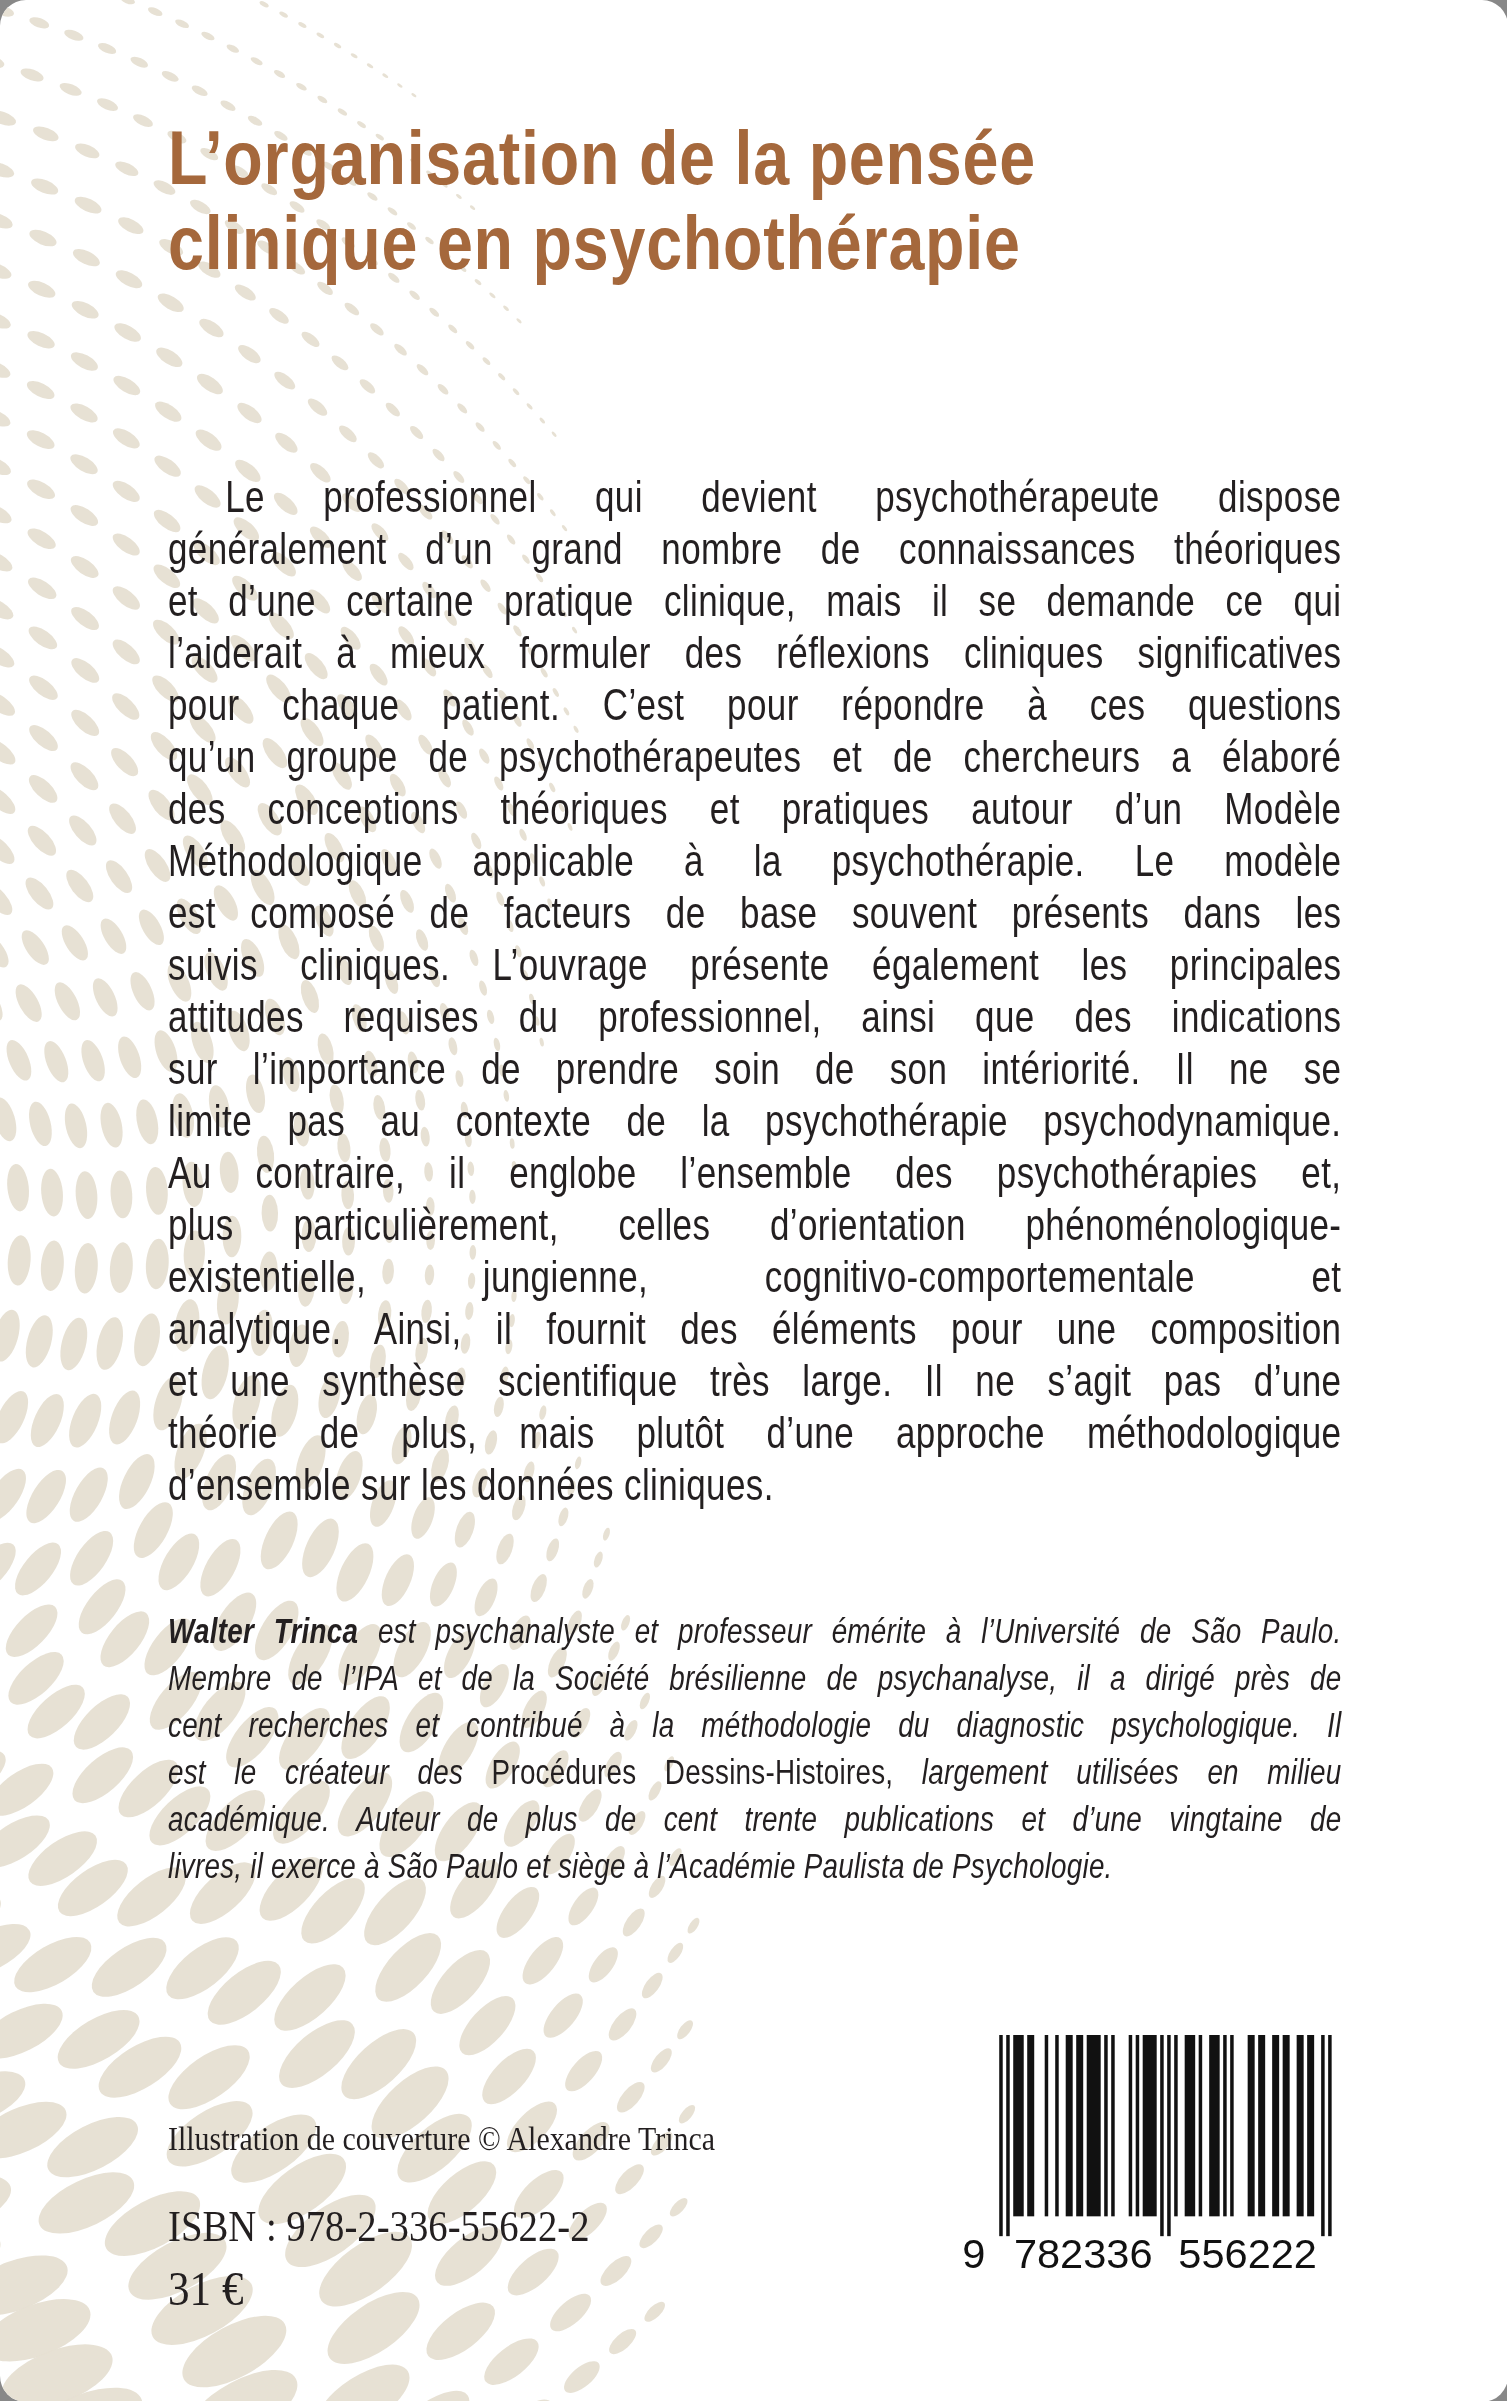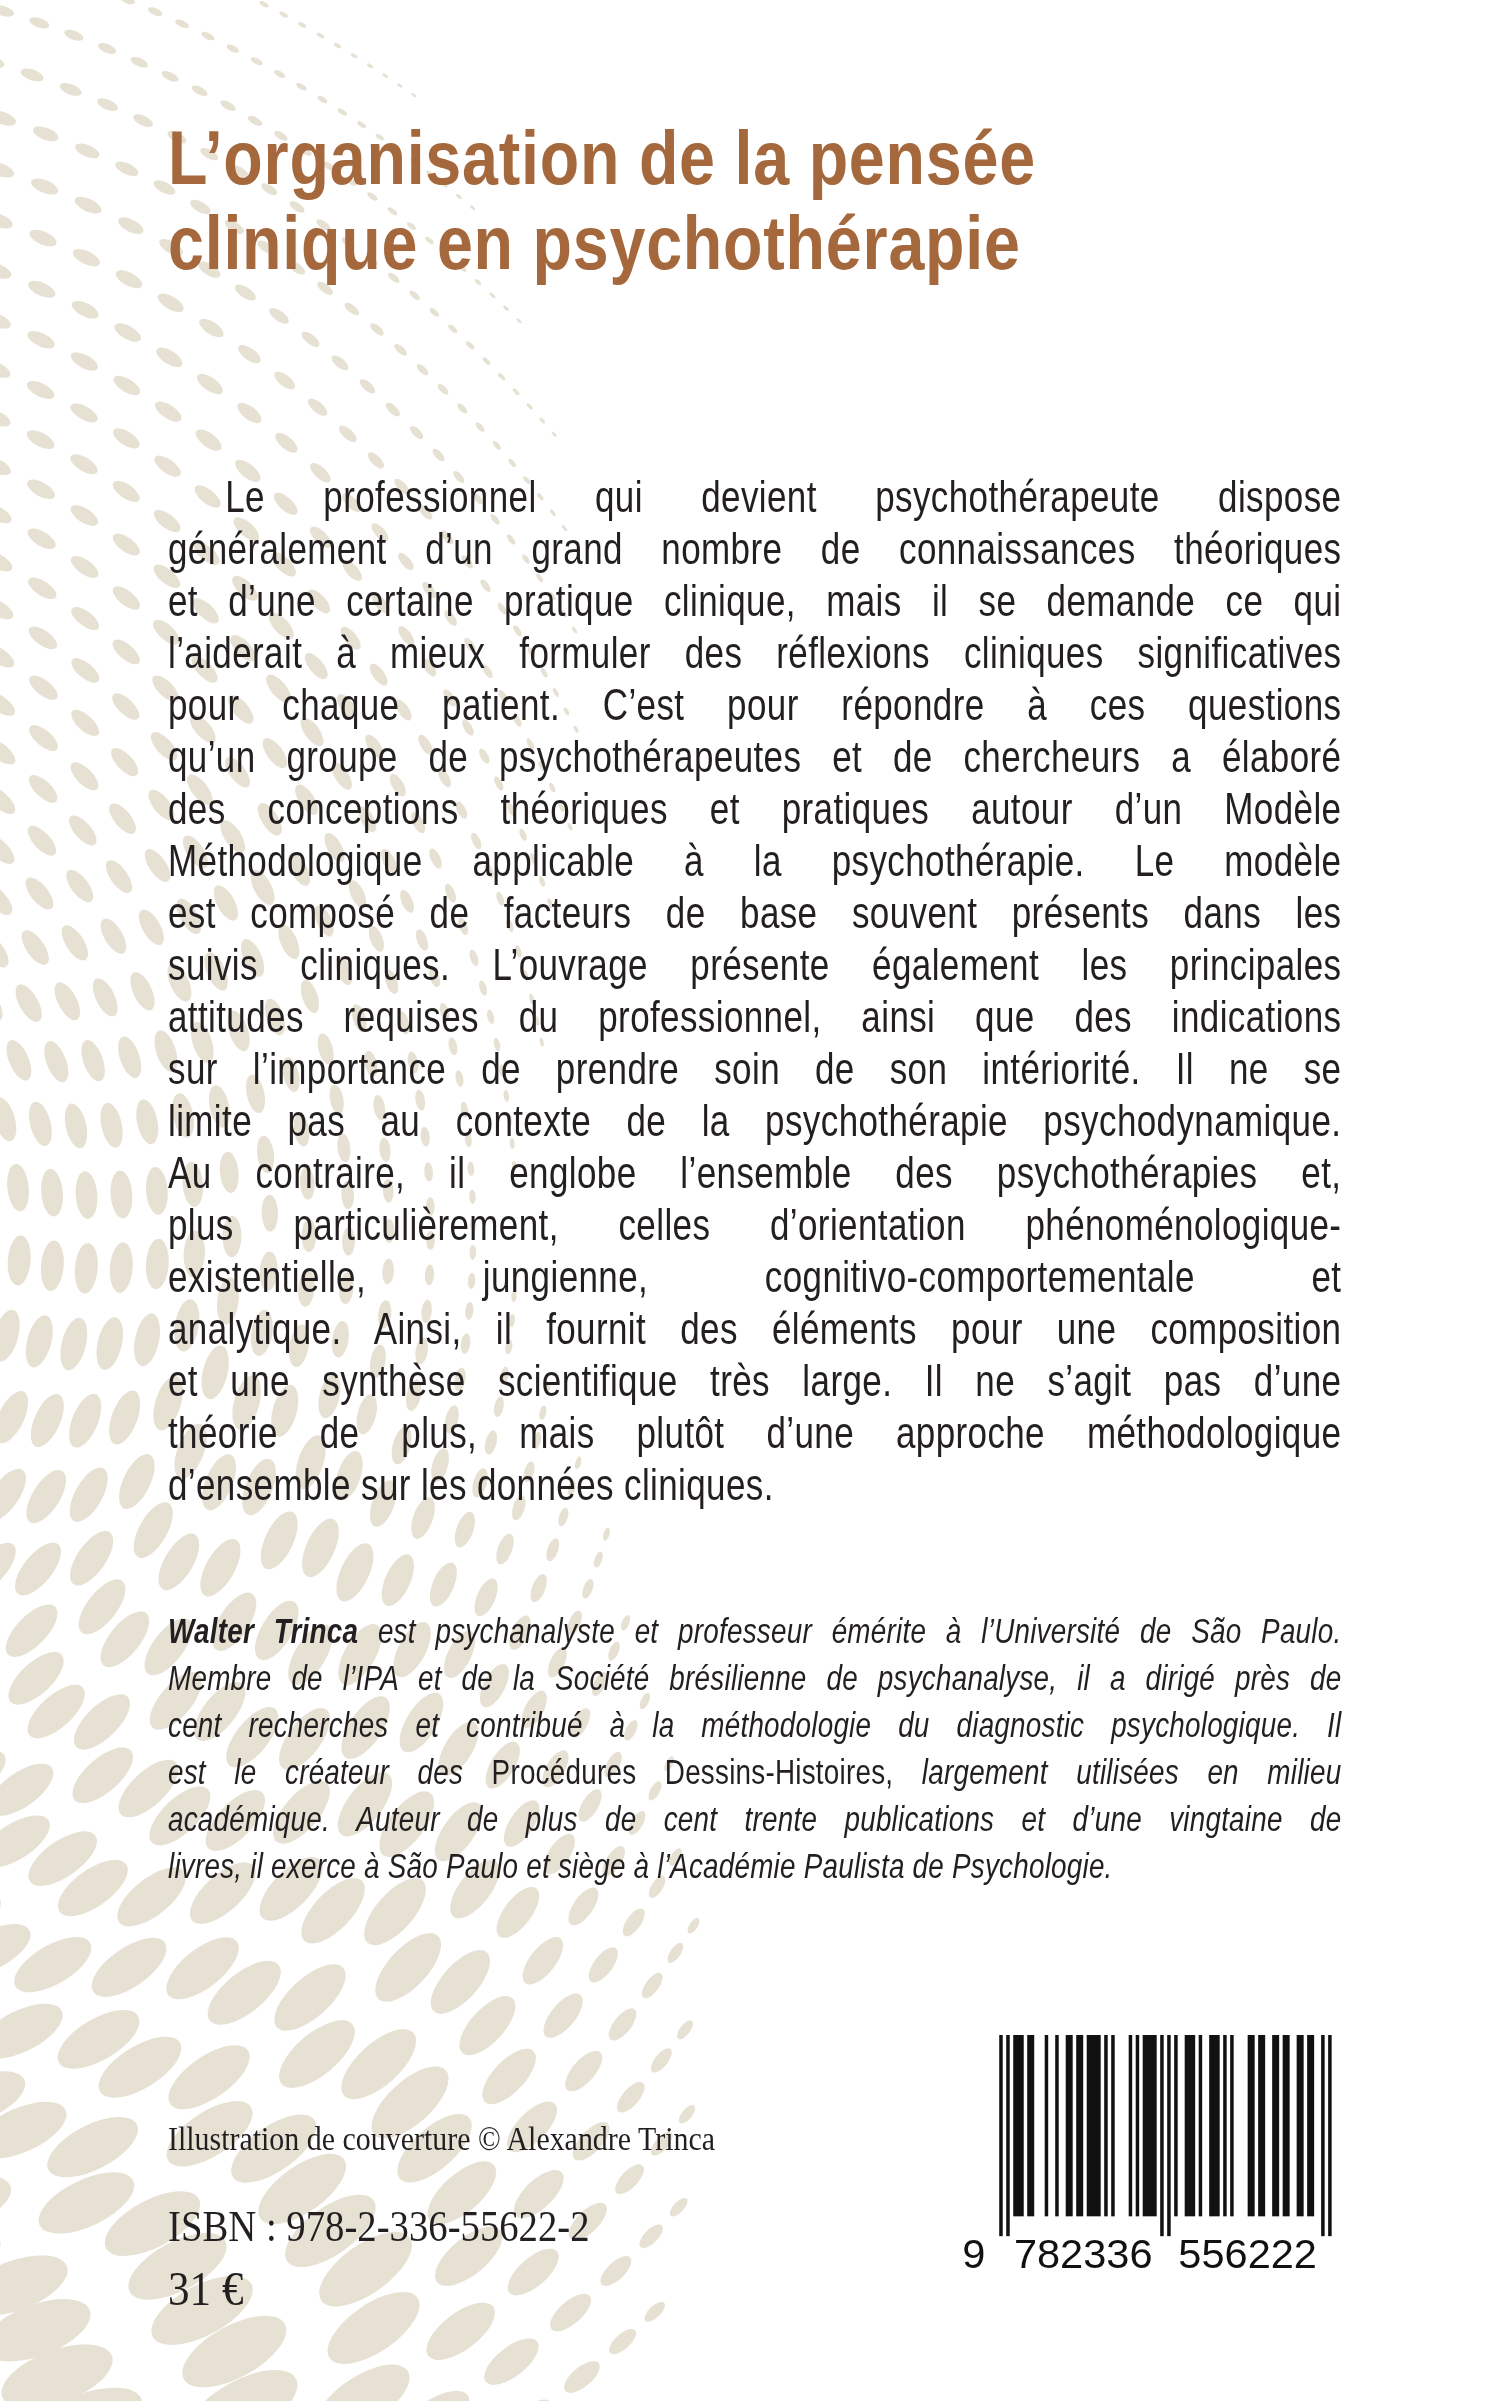--- a/index.html
+++ b/index.html
@@ -1,19 +1,20 @@
 <!DOCTYPE html>
 <html style="font-size:15px"><head>
 <meta charset="utf-8">
 <style>
   html,body{margin:0;padding:0;background:#888;}
   .page{
     position:relative;width:1508px;height:2402px;background:#ffffff;
     overflow:hidden;font-family:"Liberation Sans",sans-serif;color:#231f20;
     margin:0 auto;
+    border-radius:26px;
   }
   #dots{position:absolute;left:0;top:0;width:1508px;height:2402px;}
   .title{
     position:absolute;left:168px;top:115px;
     font-weight:bold;font-size:76px;line-height:85px;letter-spacing:0.9px;
     transform:scaleX(.85);transform-origin:0 0;white-space:nowrap;
   }
   .synopsis{
     position:absolute;left:168px;top:471px;width:1476px;
     transform:scaleX(.795);transform-origin:0 0;

